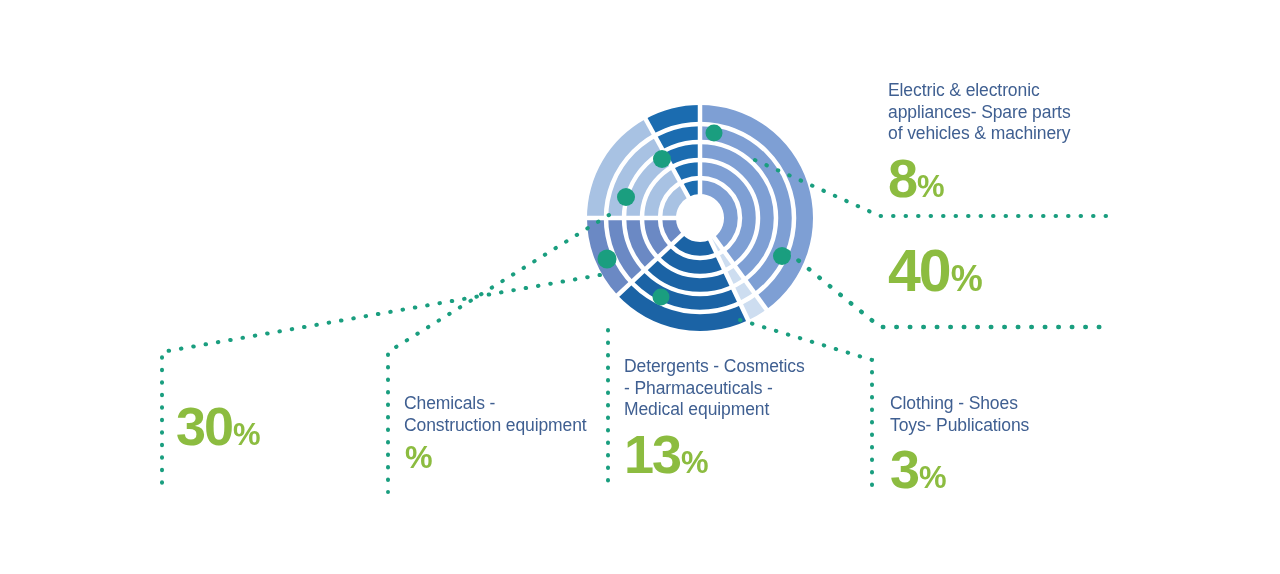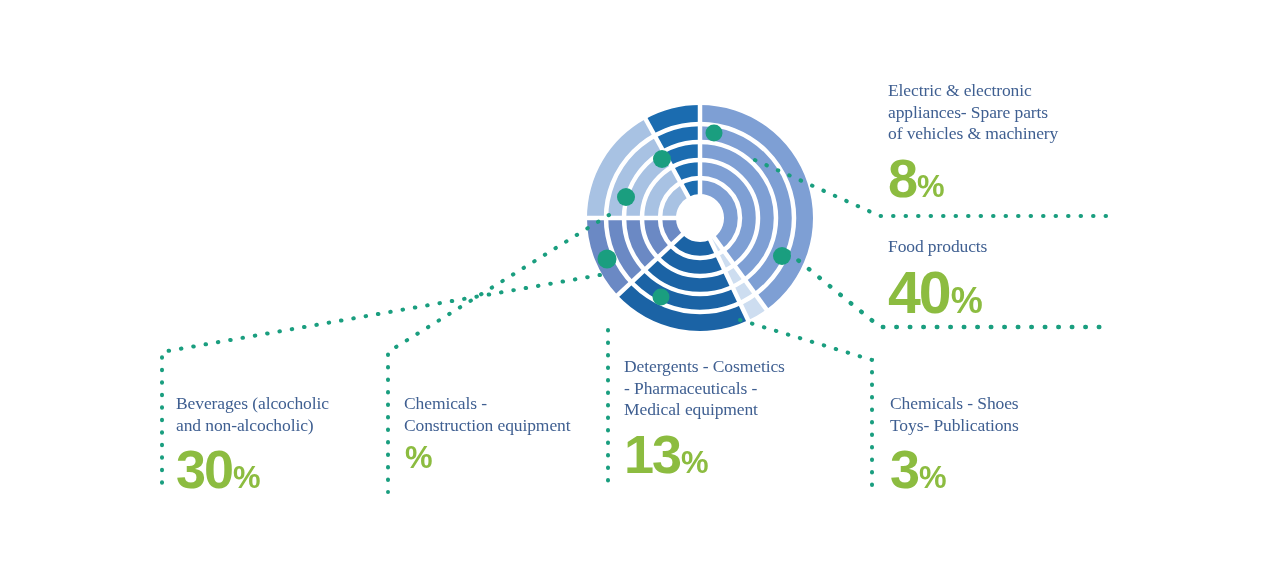--- a/index.html
+++ b/index.html
@@ -27,21 +27,21 @@
     width: 1280px;
     height: 574px;
   }
   .callout {
     position: absolute;
   }
   .callout-title {
     color: #3f5f91;
     font-size: 17.5px;
     line-height: 21.5px;
-    font-family: Liberation Serif, serif;
+    font-family: Liberation Sans, sans-serif;
     font-weight: 400;
     letter-spacing: -0.1px;
     white-space: pre-line;
   }
   .callout-value {
     color: #8cbc40;
     font-weight: bold;
     font-family: "Liberation Sans", sans-serif;
     letter-spacing: -2px;
     line-height: 1;
@@ -137,30 +137,27 @@
     <div class="callout-title">Electric &amp; electronic
 appliances- Spare parts
 of vehicles &amp; machinery</div>
     <div class="callout-value">
       <span class="num">8</span>
       <span class="pct">%</span>
     </div>
   </div>
 
   <div class="callout cal-er cal-big" id="callout-food">
-    <div class="callout-title">Food products</div>
     <div class="callout-value">
       <span class="num">40</span>
       <span class="pct">%</span>
     </div>
   </div>
 
   <div class="callout cal-er" id="callout-beverages">
-    <div class="callout-title">Beverages (alcocholic
-and non-alcocholic)</div>
     <div class="callout-value">
       <span class="num">30</span>
       <span class="pct">%</span>
     </div>
   </div>
 
   <div class="callout cal-er" id="callout-chemicals">
     <div class="callout-title">Chemicals -
 Construction equipment</div>
     <div class="callout-value">
@@ -172,21 +169,21 @@
     <div class="callout-title">Detergents - Cosmetics
 - Pharmaceuticals -
 Medical equipment</div>
     <div class="callout-value">
       <span class="num">13</span>
       <span class="pct">%</span>
     </div>
   </div>
 
   <div class="callout cal-er" id="callout-clothing">
-    <div class="callout-title">Chemicals - Shoes
+    <div class="callout-title">Clothing - Shoes
 Toys- Publications</div>
     <div class="callout-value">
       <span class="num">3</span>
       <span class="pct">%</span>
     </div>
   </div>
 
 </div>
 
 </body></html>

